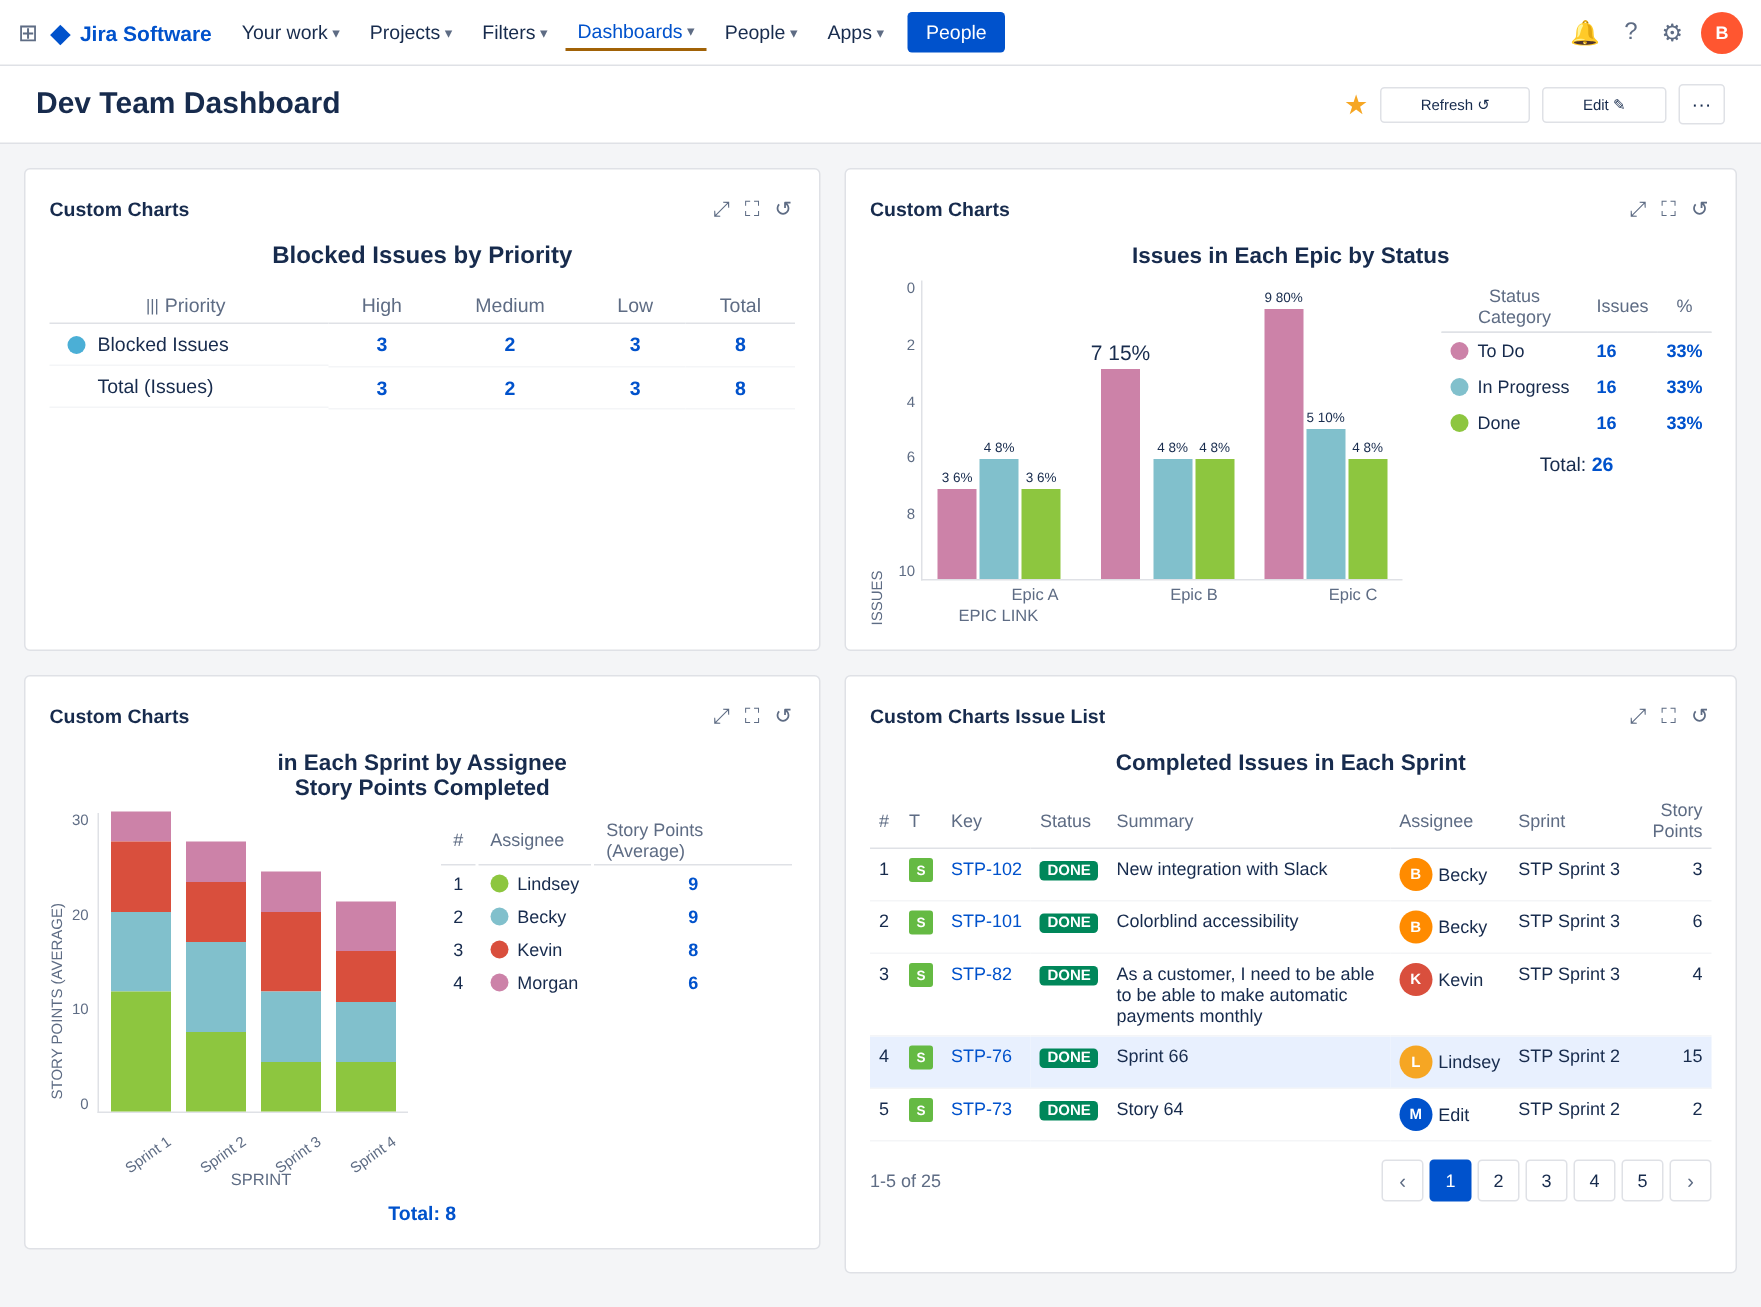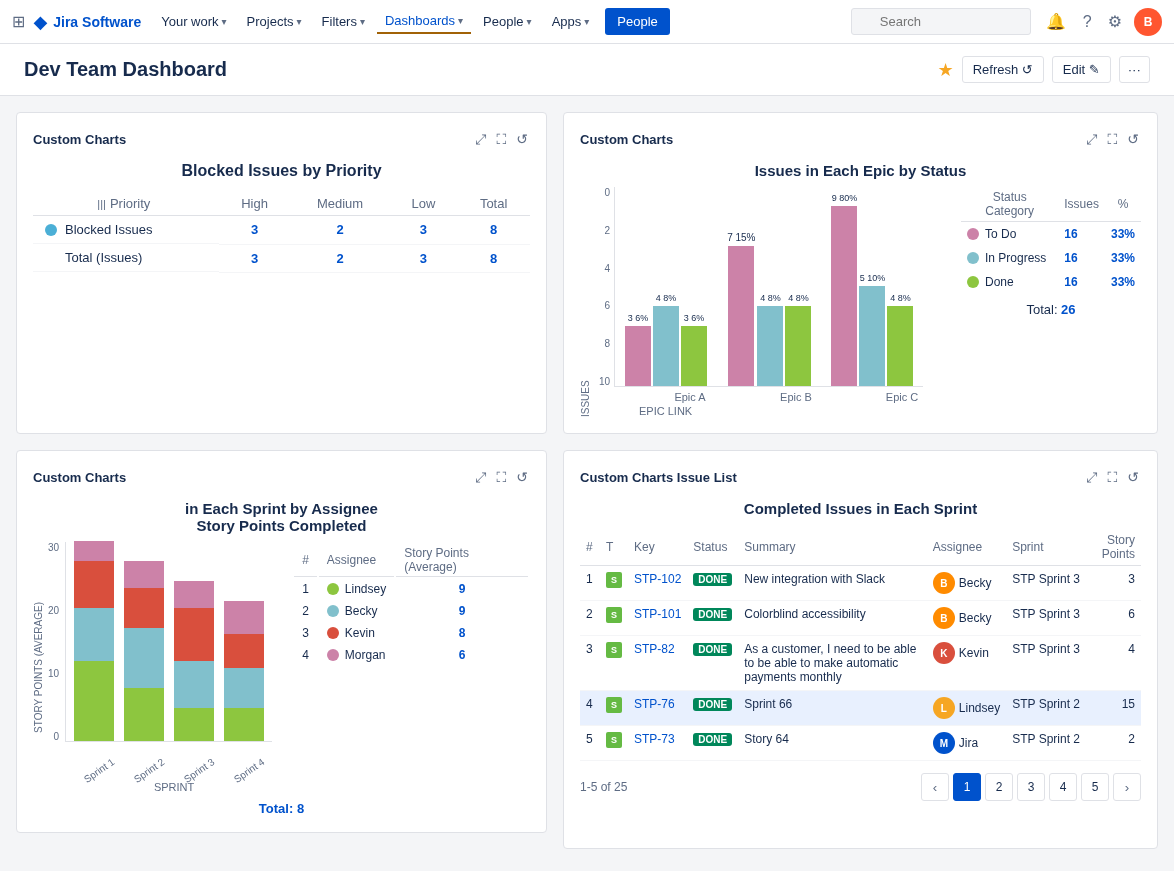--- a/index.html
+++ b/index.html
@@ -72,22 +72,22 @@
       justify-content: space-between;
       border-bottom: 1px solid #dfe1e6;
     }
     .page-title { font-size: 20px; font-weight: 600; color: #172b4d; }
     .page-header-actions { display: flex; align-items: center; gap: 8px; }
     .star-icon { color: #f6a623; font-size: 18px; cursor: pointer; }
     .btn-secondary {
       border: 1px solid #dfe1e6;
       background: #fff;
       border-radius: 3px;
-      padding: 5px 10px;
-      font-size: 13px;
+      padding: 5px 26px;
+      font-size: 10px;
       cursor: pointer;
       color: #172b4d;
       display: flex;
       align-items: center;
       gap: 4px;
     }
     .more-btn { border: 1px solid #dfe1e6; background: #fff; border-radius: 3px; padding: 5px 8px; cursor: pointer; color: #172b4d; }
 
     
     .main-content { padding: 16px; display: grid; grid-template-columns: 1fr 1fr; grid-template-rows: auto auto auto; gap: 16px; }
@@ -185,24 +185,20 @@
   <div class="nav-item">
     <span>People</span>
     <span class="nav-chevron">▾</span>
   </div>
   <div class="nav-item">
     <span>Apps</span>
     <span class="nav-chevron">▾</span>
   </div>
   <button class="nav-create">People</button>
   <div class="nav-spacer"></div>
-  <div class="search-wrapper">
-    <span class="search-icon-abs">🔍</span>
-    <input class="nav-search" type="text" placeholder="Search" style="">
-  </div>
   <div class="nav-icons">
     <span class="nav-icon-btn">🔔</span>
     <span class="nav-icon-btn">?</span>
     <span class="nav-icon-btn">⚙</span>
     <div class="nav-avatar">B</div>
   </div>
 </nav>
 
 <div class="page-header">
   <h1 class="page-title">Dev Team Dashboard</h1>
@@ -297,21 +293,21 @@
                       <div style="width: 26px; height: 80px; background: rgb(129, 192, 204);"></div>
                     </div>
                     <div style="position: relative; display: flex; flex-direction: column; align-items: center;">
                       <div style="font-size: 9px; text-align: center; margin-bottom: 2px; white-space: nowrap; line-height: 1.2;">3
 6%</div>
                       <div style="width: 26px; height: 60px; background: rgb(141, 198, 63);"></div>
                     </div>
                   </div>
                   <div style="display: flex; gap: 2px; align-items: flex-end;">
                     <div style="position: relative; display: flex; flex-direction: column; align-items: center;">
-                      <div style="font-size: 10px; text-align: center; margin-bottom: 2px; white-space: nowrap; line-height: 1.2;">7
+                      <div style="font-size: 14px; text-align: center; margin-bottom: 2px; white-space: nowrap; line-height: 1.2;">7
 15%</div>
                       <div style="width: 26px; height: 140px; background: rgb(204, 130, 168);"></div>
                     </div>
                     <div style="position: relative; display: flex; flex-direction: column; align-items: center;">
                       <div style="font-size: 9px; text-align: center; margin-bottom: 2px; white-space: nowrap; line-height: 1.2;">4
 8%</div>
                       <div style="width: 26px; height: 80px; background: rgb(129, 192, 204);"></div>
                     </div>
                     <div style="position: relative; display: flex; flex-direction: column; align-items: center;">
                       <div style="font-size: 9px; text-align: center; margin-bottom: 2px; white-space: nowrap; line-height: 1.2;">4
@@ -607,21 +603,21 @@
       <span style="width:16px;height:16px;background:#65ba43;border-radius:2px;display:inline-flex;align-items:center;justify-content:center;color:#fff;font-size:9px;font-weight:700;">S</span>
     </td>
     <td style="color:#0052cc;cursor:pointer;white-space:nowrap;">STP-73</td>
     <td>
       <span style="background:#00875a;color:#fff;border-radius:3px;padding:1px 5px;font-size:10px;font-weight:700;">DONE</span>
     </td>
     <td style="font-size:12px;">Story 64</td>
     <td>
       <div style="display:flex;align-items:center;gap:4px;">
         <span style="width:22px;height:22px;border-radius:50%;background:#0052cc;display:inline-flex;align-items:center;justify-content:center;font-size:10px;font-weight:700;color:#fff;flex-shrink:0;">M</span>
-        <span>Jira</span>
+        <span>Edit</span>
       </div>
     </td>
     <td style="white-space:nowrap;">STP Sprint 2</td>
     <td style="text-align:right;">2</td>
   </tr>
         </tbody>
     </table>
     <div class="pagination">
       <span>
         <span id="pag-showing">1-5</span> of <span id="pag-total">25</span>

